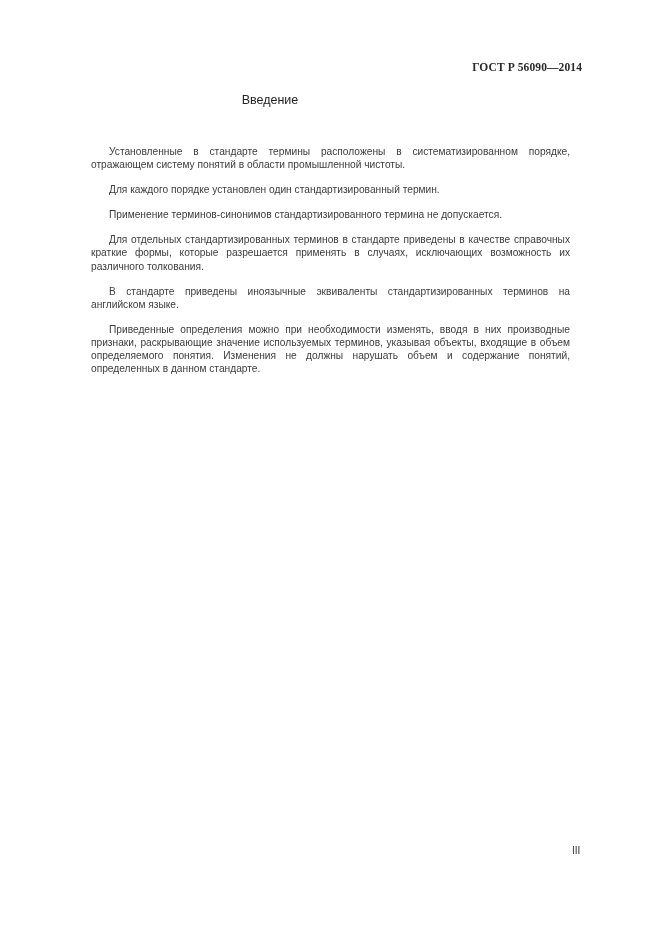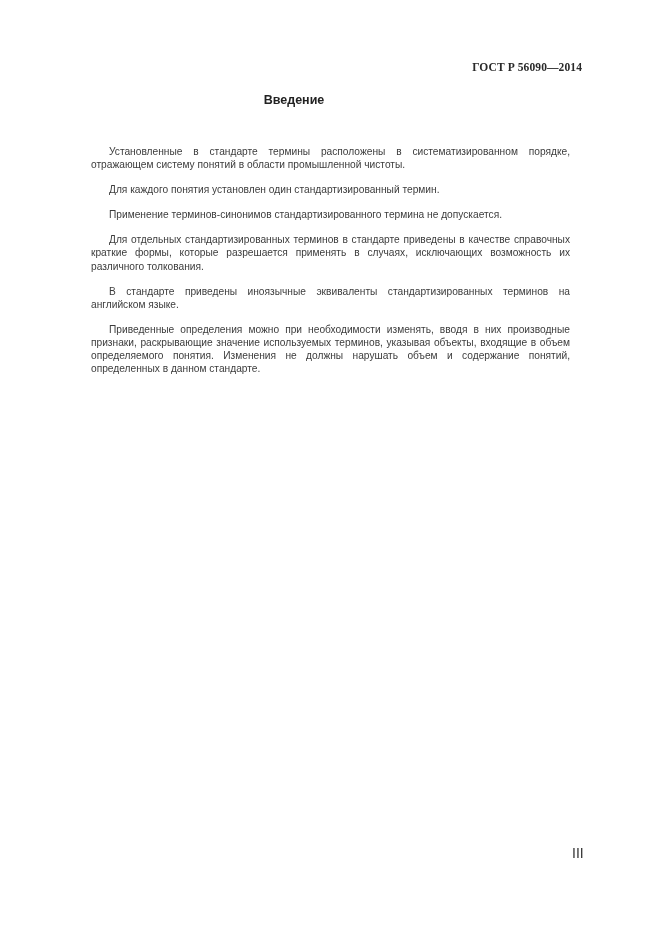--- a/index.html
+++ b/index.html
@@ -1,34 +1,34 @@
 <!DOCTYPE html>
 <html><head>
 <meta charset="utf-8">
 <style>
   html, body { margin: 0; padding: 0; background: #ffffff; }
   body { width: 661px; height: 935px; position: relative; overflow: hidden;
          font-family: "Liberation Sans", sans-serif; color: #3a3a3a; }
   .header { position: absolute; top: 61px; right: 79px; font-weight: bold;
             font-size: 11.5px; color: #2a2a2a; letter-spacing: 0.1px; font-family: Liberation Serif, serif; }
   .title { position: absolute; top: 93px; left: 0; width: 540px; text-align: center;
-           font-weight: bold; font-size: 12.5px; color: #222; padding-left: 24px; }
+           font-weight: normal; font-size: 12.5px; color: #222; }
   .body-text { position: absolute; top: 133px; left: 79px; width: 503px;
                font-size: 10.2px; line-height: 13.1px; color: #3c3c3c; }
   .body-text p { margin: 12px; text-indent: 18px; text-align: justify; }
-  .page-num { position: absolute; top: 845px; left: 572px; font-size: 14px; color: #333; }
+  .page-num { position: absolute; top: 845px; left: 572px; font-size: 10px; color: #333; }
 </style>
 </head>
 <body>
 
 <div>
   <div class="header">ГОСТ Р 56090—2014</div>
   <div class="title">Введение</div>
   <div class="body-text">
     <p>Установленные в стандарте термины расположены в систематизированном порядке, отражающем систему понятий в области промышленной чистоты.</p>
-    <p>Для каждого понятия установлен один стандартизированный термин.</p>
+    <p>Для каждого порядке установлен один стандартизированный термин.</p>
     <p>Применение терминов-синонимов стандартизированного термина не допускается.</p>
     <p>Для отдельных стандартизированных терминов в стандарте приведены в качестве справочных краткие формы, которые разрешается применять в случаях, исключающих возможность их различного толкования.</p>
     <p>В стандарте приведены иноязычные эквиваленты стандартизированных терминов на английском языке.</p>
     <p>Приведенные определения можно при необходимости изменять, вводя в них производные признаки, раскрывающие значение используемых терминов, указывая объекты, входящие в объем определяемого понятия. Изменения не должны нарушать объем и содержание понятий, определенных в данном стандарте.</p>
   </div>
   <div class="page-num">III</div>
 </div>
 
 </body></html>

